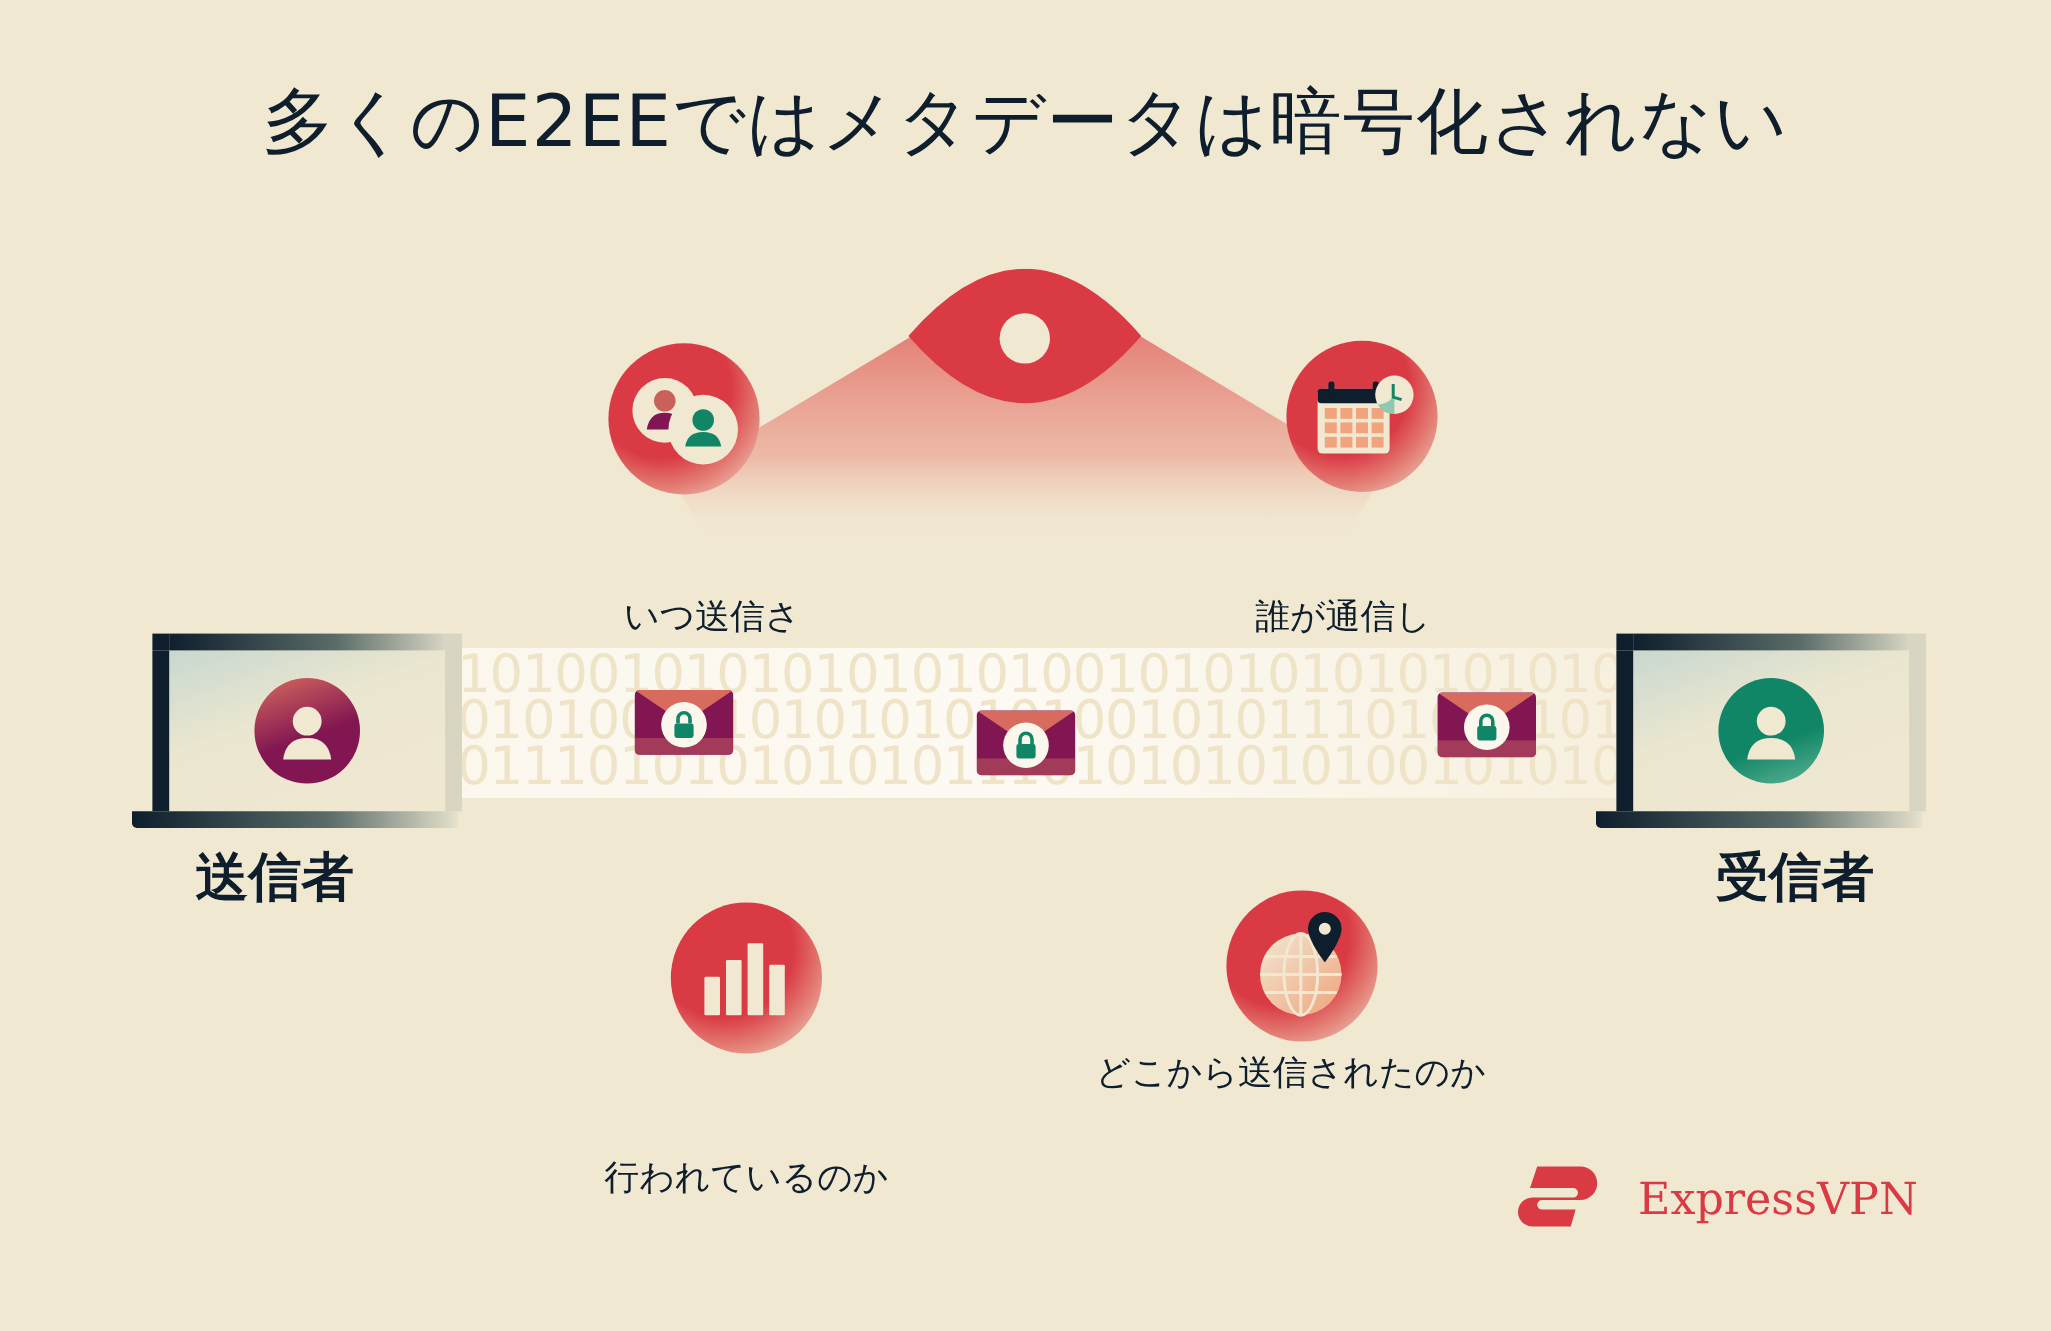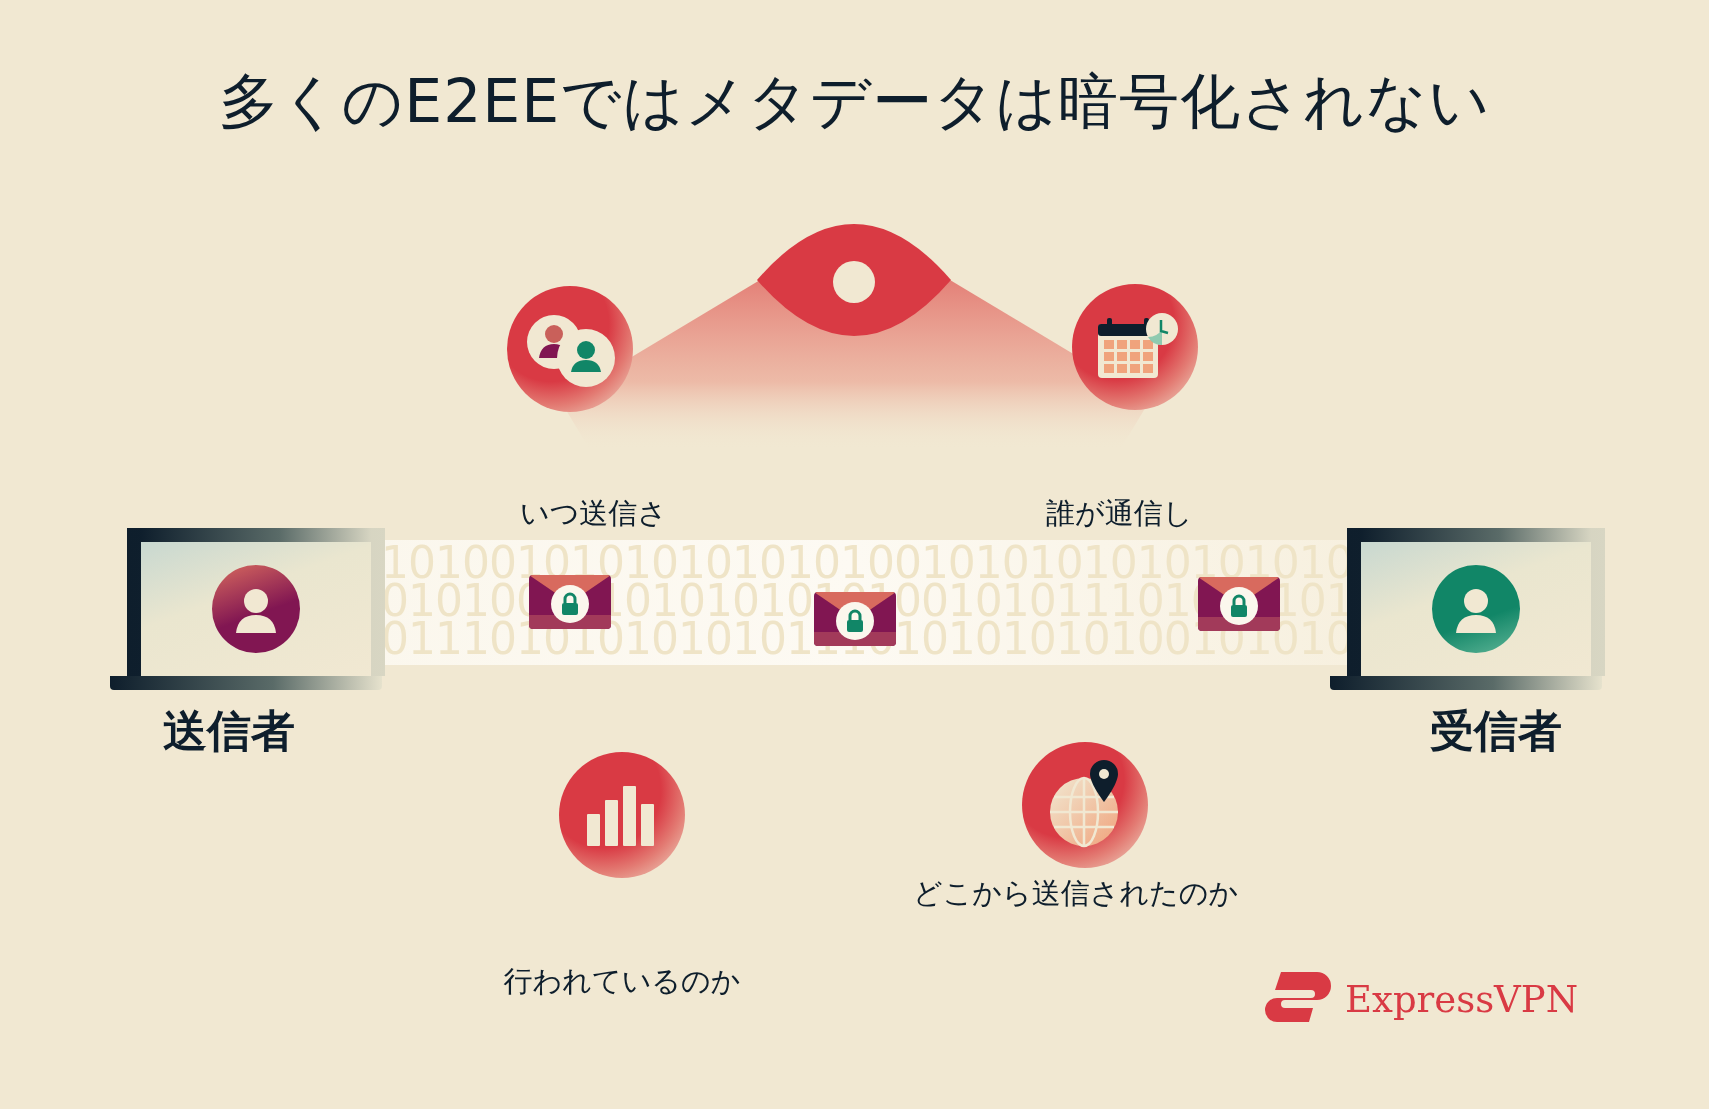--- a/index.html
+++ b/index.html
@@ -207,18 +207,18 @@
       <line x1="28" y1="70" x2="96" y2="70"></line>
       <line x1="32" y1="55" x2="92" y2="55"></line>
       <line x1="32" y1="85" x2="92" y2="85"></line>
     </g>
     <path d="M82,18 a14,14 0 0,1 14,14 c0,10 -14,28 -14,28 c0,0 -14,-18 -14,-28 a14,14 0 0,1 14,-14 z" fill="#0e1e2c"></path>
     <circle cx="82" cy="32" r="5" fill="#f1e8d2"></circle>
   </svg>
 </div>
 <div class="abs label" style="left:913px;top:874px;">どこから送信されたのか</div>
 
-<div class="abs" style="left:1263px;top:970px;display:flex;align-items:center;">
+<div class="abs" style="left:1263px;top:970px;display:flex;align-items:center;gap:20px;">
   <svg width="70" height="58" viewBox="0 0 70 58">
     <path d="M18,2 H54 a14,14 0 0,1 0,28 H22 a4,4 0 0,0 0,8 H50 L46,52 H14 a12,12 0 0,1 0,-24 H48 a4,4 0 0,0 0,-8 H12 Z" fill="#d93a44"></path>
   </svg>
   <span class="logo-text" style="margin-left:12px;">ExpressVPN</span>
 </div>
 
 </body></html>

